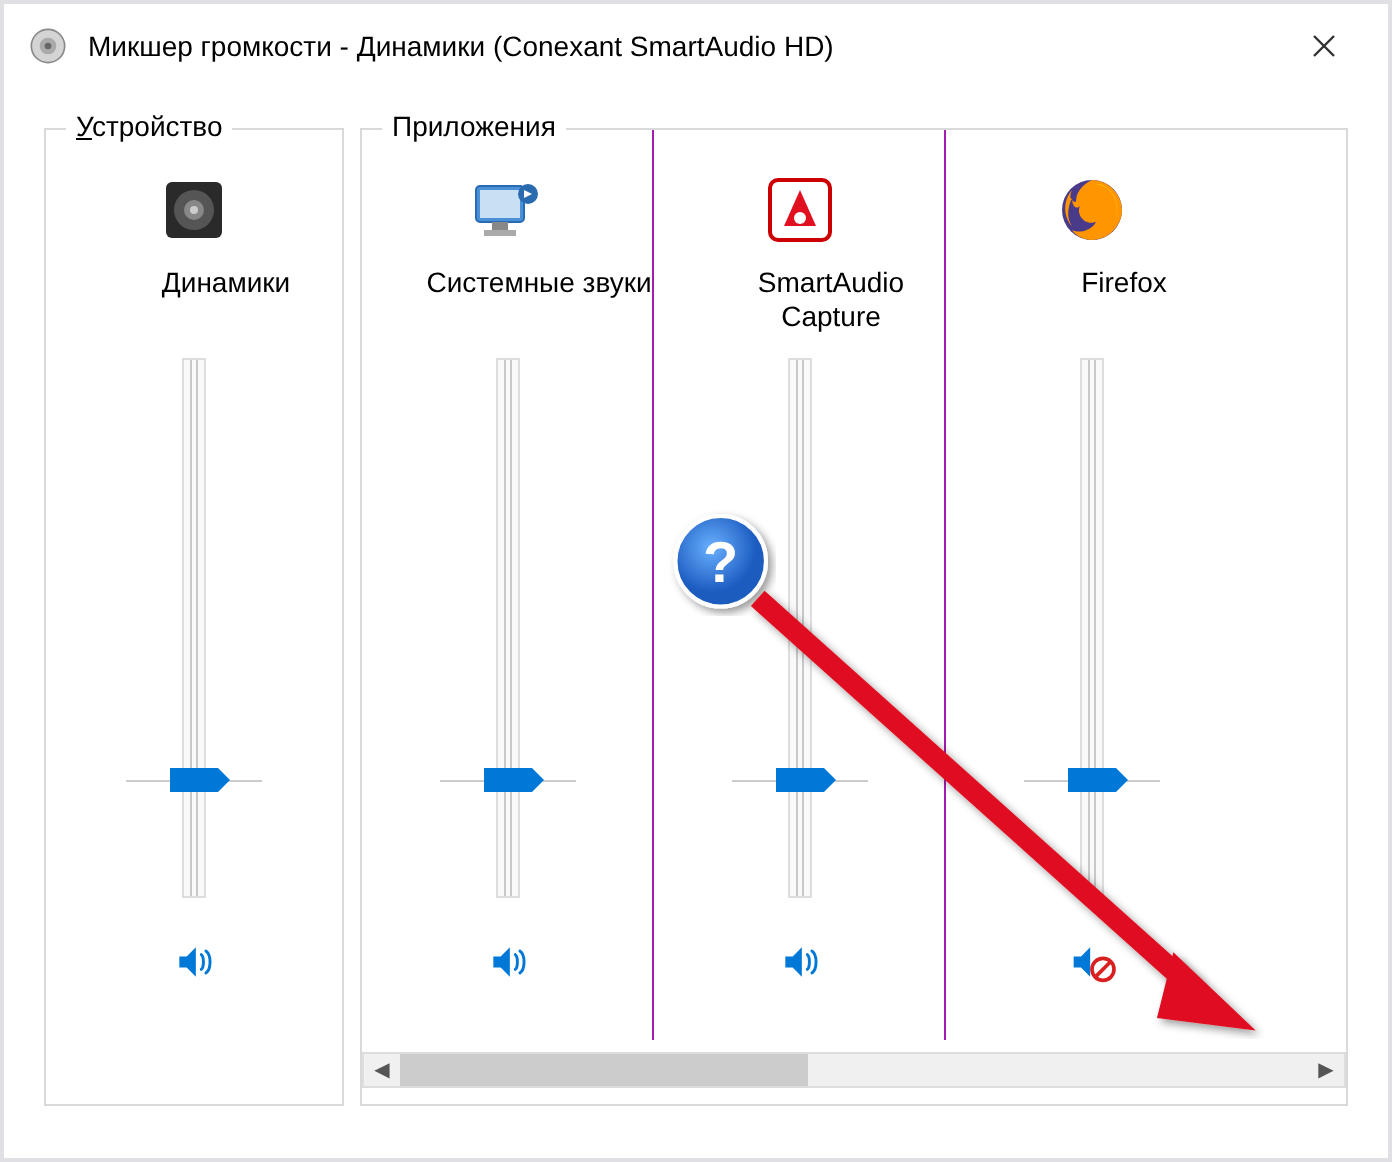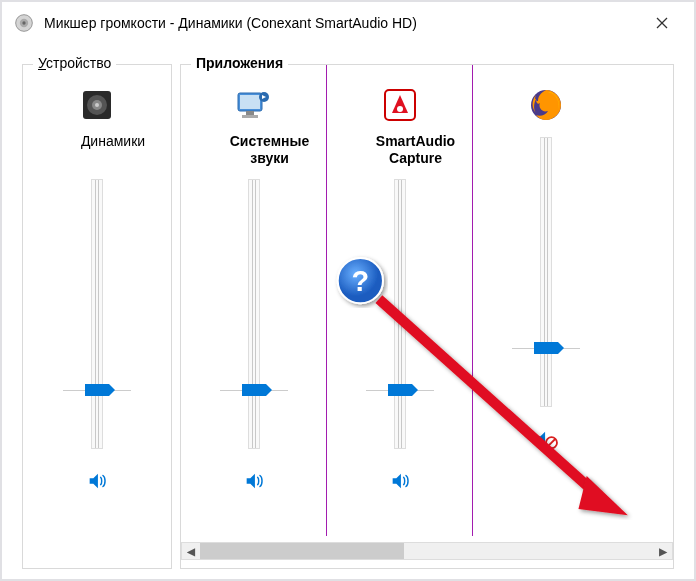--- a/index.html
+++ b/index.html
@@ -2,25 +2,25 @@
 <html><head>
   <meta charset="utf-8">
   <style>
     * { box-sizing: border-box; margin: 0; padding: 0; }
     body { font-family: 'Segoe UI', Tahoma, sans-serif; font-size: 13px; background: #fff; width: 696px; height: 581px; overflow: hidden; border: 2px solid #e0e0e4; }
     .window { width: 100%; height: 100%; background: #fff; display: flex; flex-direction: column; }
     .titlebar { display: flex; align-items: center; padding: 8px 12px; height: 42px; }
     .titlebar-icon { width: 20px; height: 20px; margin-right: 10px; }
     .titlebar-text { flex: 1; font-size: 14px; color: #000; }
     .close-btn { width: 40px; height: 30px; display: flex; align-items: center; justify-content: center; cursor: pointer; font-size: 14px; color: #333; }
-    .content { flex: 1; padding: 20px 20px 10px 20px; display: flex; gap: 8px; position: relative; }
+    .content { flex: 1; padding: 20px 20px 26px 20px; display: flex; gap: 8px; position: relative; }
     .groupbox { border: 1px solid #d9d9d9; padding: 0 0 8px 0; display: flex; flex-direction: column; position: relative; }
     .groupbox-label { position: absolute; top: -10px; left: 10px; background: #fff; padding: 0 5px; font-size: 14px; color: #000; }
     .device-group { width: 150px; }
-    .apps-group { flex: 1; font-weight: bold; }
+    .apps-group { flex: 1; }
     .apps-row { display: flex; overflow: hidden; flex: 1; }
     .channel { width: 146px; display: flex; flex-direction: column; align-items: center; padding-top: 18px; border-right: 1px solid #a21caf; }
     .apps-row .channel:last-child { border-right: none; }
     .device-group .channel { border-right: none; width: 100%; }
     .ch-icon-wrap { height: 44px; display: flex; align-items: center; justify-content: center; }
     .ch-label { text-align: center; font-size: 14px; color: #000; height: 42px; display: flex; align-items: flex-start; justify-content: center; padding-top: 6px; line-height: 1.2; margin-left: 32px; }
     .slider-wrap { height: 270px; width: 40px; position: relative; display: flex; justify-content: center; margin-top: 10px; }
     .slider-bg { width: 12px; height: 100%; position: relative; border: 1px solid #ddd; background: #f9f9f9; }
     .slider-bg::before { content:''; position:absolute; left:3px; top:0; bottom:0; width:1px; background:#c8c8c8; }
     .slider-bg::after { content:''; position:absolute; right:3px; top:0; bottom:0; width:1px; background:#c8c8c8; }
@@ -137,20 +137,21 @@
         </div>
 
         <div class="channel">
           <div class="ch-icon-wrap">
             <svg width="36" height="36" viewBox="0 0 36 36">
                 <circle cx="18" cy="18" r="15" fill="#4a3a8a"></circle>
                 <path d="M18 3 C26 3 33 10 33 18 C33 26 26 33 18 33 C14 33 10 31 8 28 C12 30 18 28 20 24 C14 26 10 20 12 16 C10 18 8 16 8 12 C6 16 5 22 8 26 C4 22 3 14 8 8 C6 12 8 14 10 14 C10 10 12 6 18 3 Z" fill="#ff9500"></path>
                 <path d="M20 5 C28 6 32 14 30 22 C32 16 30 8 22 5 Z" fill="#ffcb00"></path>
               </svg>
           </div>
+          <div class="ch-label">Firefox</div>
           <div class="slider-wrap">
             <div class="slider-bg"></div>
             <div class="slider-line" style="top:78%"></div>
             <div class="slider-thumb" style="top:78%"></div>
           </div>
           <div class="mute-btn">
             <svg width="26" height="22" viewBox="0 0 28 24">
                 <path d="M4 9v6h4l5 5V4L8 9H4z" fill="#0078d7"></path>
                 <circle cx="20" cy="16" r="6" fill="none" stroke="#d92020" stroke-width="2"></circle>
                 <line x1="16" y1="20" x2="24" y2="12" stroke="#d92020" stroke-width="2"></line>

